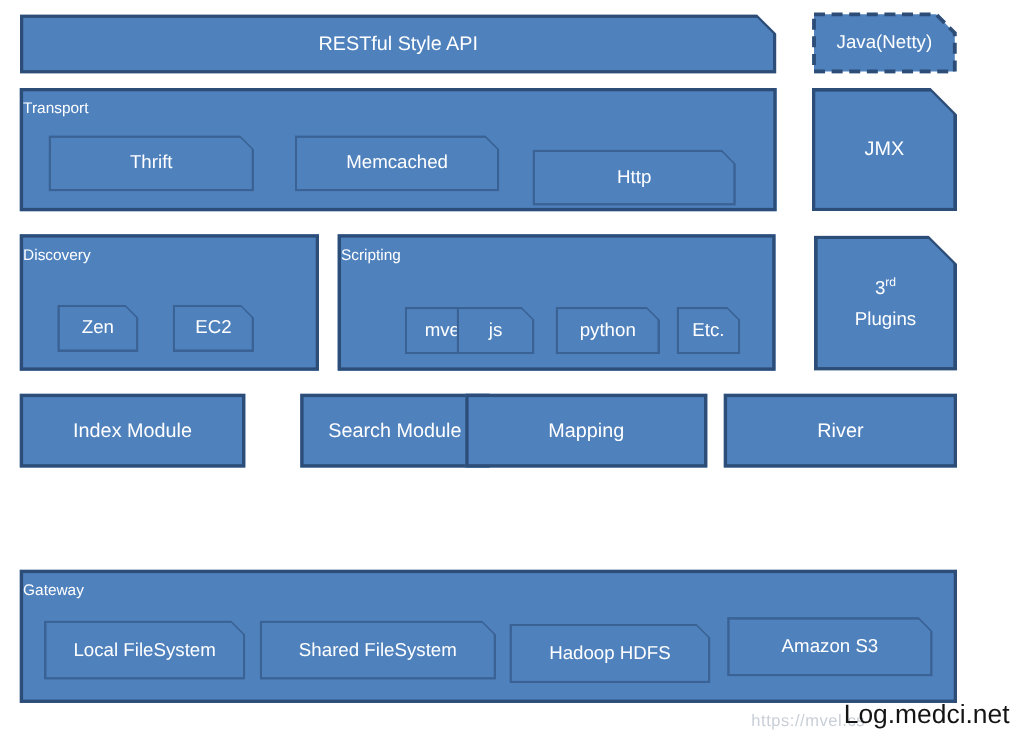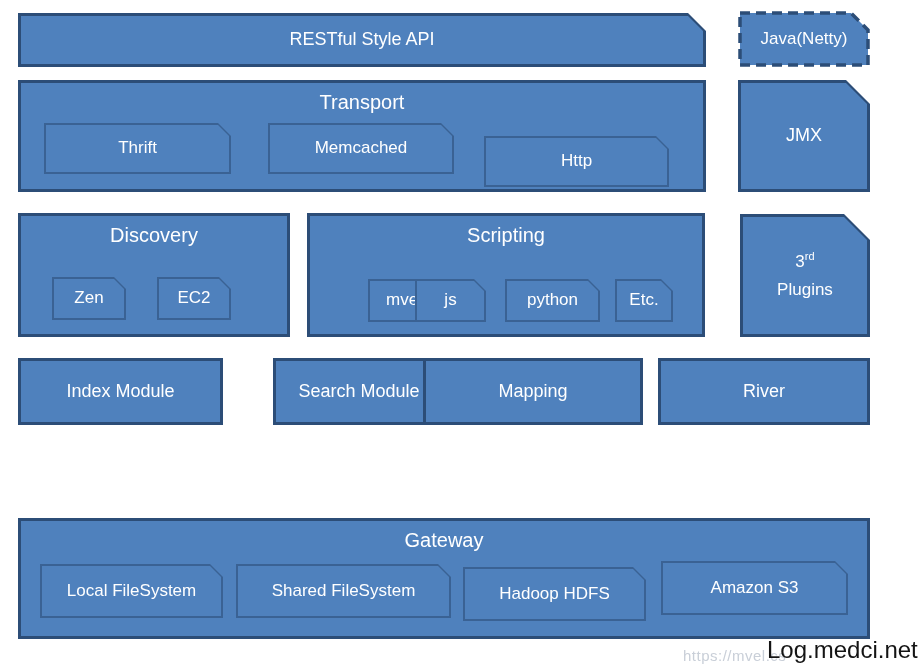--- a/index.html
+++ b/index.html
@@ -21,21 +21,21 @@
     clip-path:polygon(0 0,calc(100% - var(--snip)) 0,100% var(--snip),100% 100%,0 100%);
   }
   .snip > .fill{
     position:absolute;inset:var(--bw);background:var(--fill);
     clip-path:polygon(0 0,calc(100% - var(--snip) + var(--bw)) 0,100% calc(var(--snip) - var(--bw)),100% 100%,0 100%);
   }
   .lbl{position:relative;z-index:1;white-space:nowrap;}
   
   .container{display:block;}
   .container > .title{
-    display:block;text-align:center;padding-top:7px;font-size:20px;color:var(--text,#fff);
+    display:block;text-align:left;padding-top:7px;font-size:14px;color:var(--text,#fff);
   }
   .container .box{font-size:17px;}
   .inner{--bw:2px;--bc:var(--inner-border);}
   
   .dash-box svg{position:absolute;inset:0;width:100%;height:100%;}
   .plugins-lbl{display:flex;flex-direction:column;align-items:center;line-height:1.6;font-size:17px;}
   .plugins-lbl sup{font-size:11px;line-height:0;}
   .watermark{position:absolute;left:0;top:0;width:100%;height:100%;pointer-events:none;}
   .wm-gray{
     position:absolute;left:683px;top:647px;font-size:15px;color:var(--watermark-gray,#c9cfd8);

